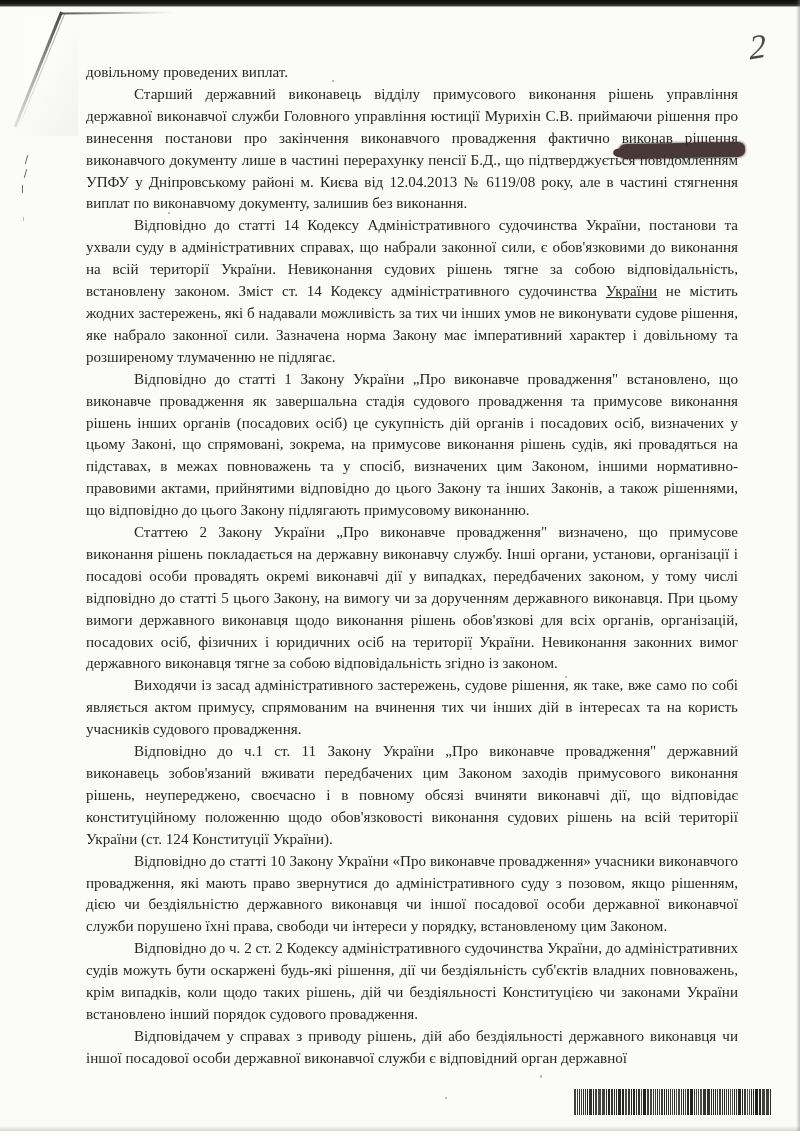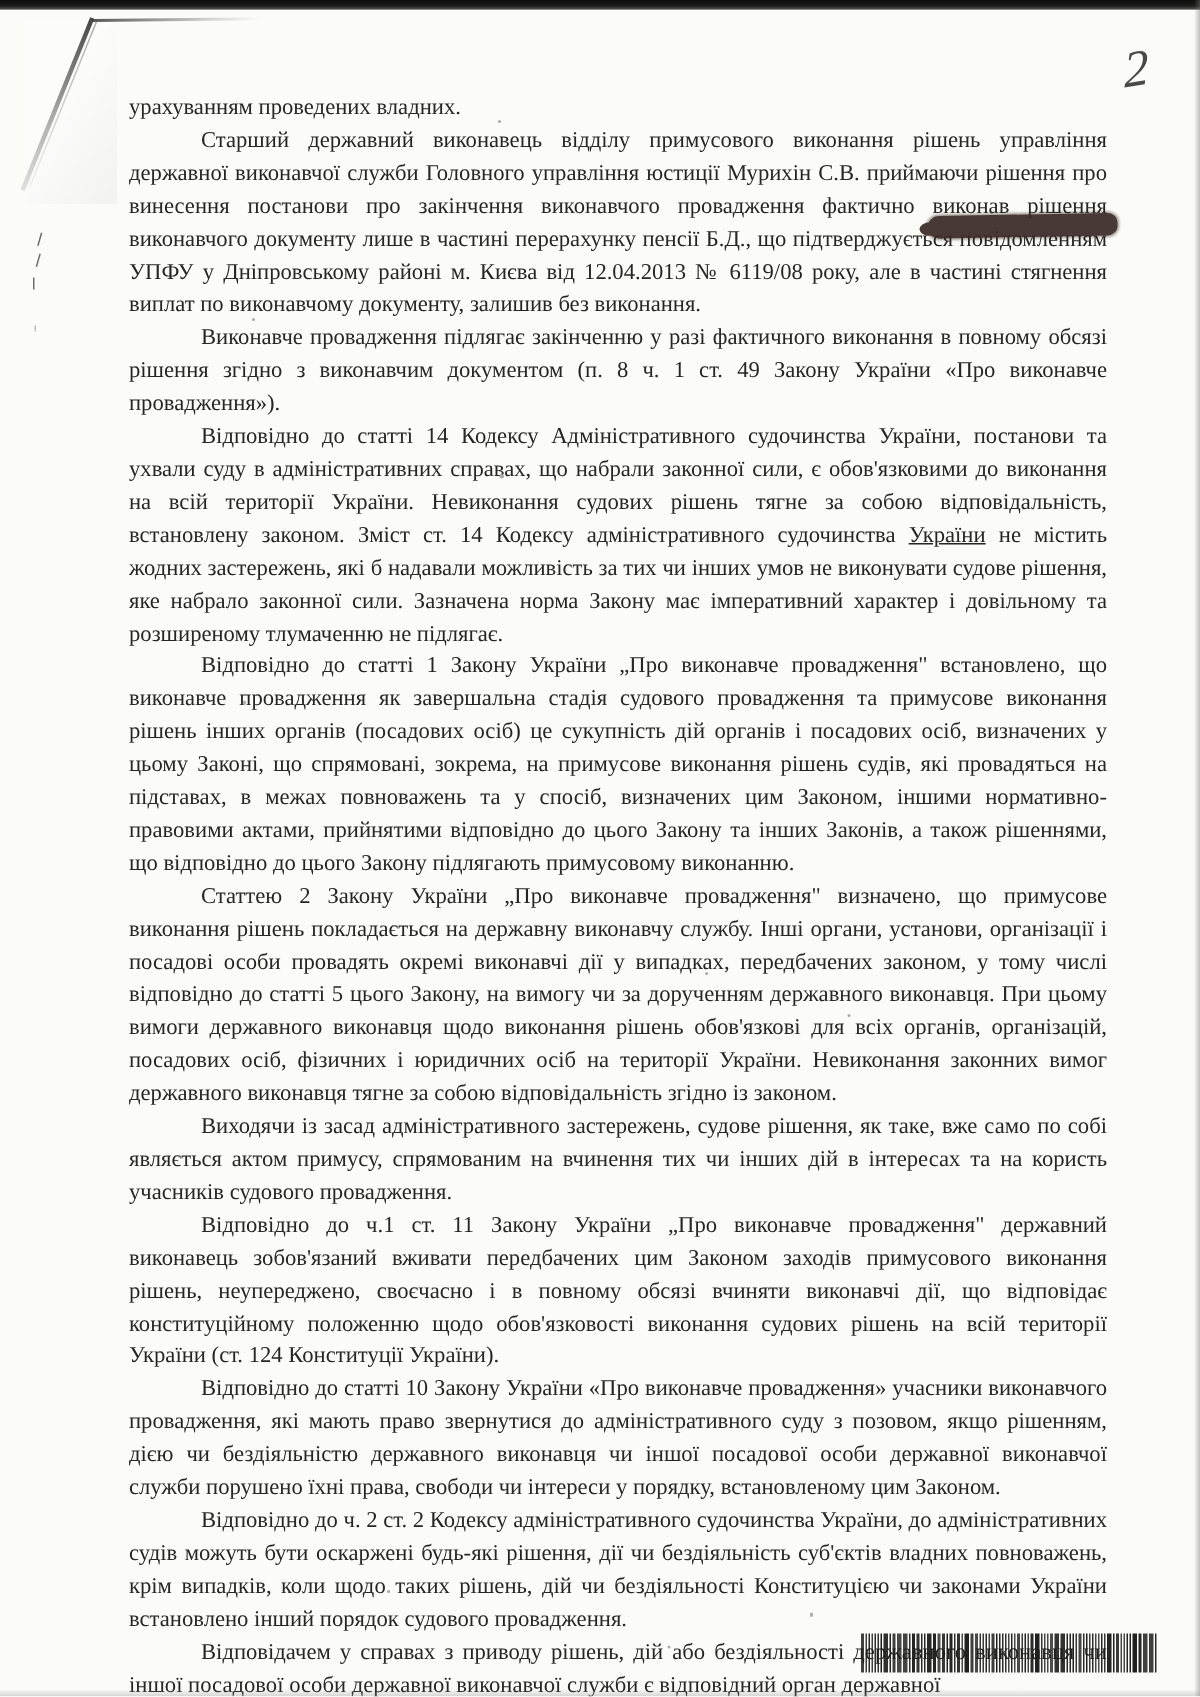--- a/index.html
+++ b/index.html
@@ -192,23 +192,22 @@
   <div class="margin-ticks">
     <i class="t1"></i>
       <i class="t2"></i>
       <i class="t3"></i>
       <i class="t4"></i>
   </div>
 
   <div class="page-number">2</div>
 
   <div class="doc-body" id="doc-body">
-      <p>урахуванням проведених владних.</p>
+      <p>довільному проведених виплат.</p>
       <p class="indent">Старший державний виконавець відділу примусового виконання рішень управління державної виконавчої служби Головного управління юстиції Мурихін С.В. приймаючи рішення про винесення постанови про закінчення виконавчого провадження фактично виконав рішення виконавчого документу лише в частині перерахунку пенсії  Б.Д., що підтверджується повідомленням УПФУ у Дніпровському районі м. Києва від 12.04.2013 № 6119/08 року, але в частині стягнення виплат по виконавчому документу, залишив без виконання.</p>
-      <p class="indent">Виконавче провадження підлягає закінченню у разі фактичного виконання в повному обсязі рішення згідно з виконавчим документом (п. 8 ч. 1 ст. 49 Закону України «Про виконавче провадження»).</p>
       <p class="indent"><span>Відповідно до   статті 14 Кодексу Адміністративного судочинства України, постанови та ухвали суду в адміністративних справах, що набрали законної сили, є обов'язковими до виконання на всій території України. Невиконання судових рішень тягне за собою відповідальність, встановлену законом.     Зміст    ст. 14 Кодексу адміністративного судочинства </span><span class="u">України</span><span>  не містить жодних застережень, які б надавали можливість за тих чи інших умов не виконувати судове рішення, яке набрало законної сили. Зазначена норма Закону має імперативний характер і довільному та розширеному тлумаченню не підлягає.</span></p>
       <p class="indent">Відповідно до статті 1 Закону України „Про виконавче провадження"     встановлено, що виконавче провадження як завершальна стадія судового провадження та примусове виконання рішень інших органів (посадових осіб)       це сукупність дій органів і посадових осіб, визначених у цьому Законі, що спрямовані, зокрема, на примусове виконання рішень судів, які провадяться на підставах, в межах повноважень та у спосіб, визначених цим Законом, іншими нормативно-правовими актами, прийнятими відповідно до цього  Закону та інших Законів, а також рішеннями, що відповідно до цього     Закону        підлягають примусовому виконанню.</p>
       <p class="indent">Статтею 2 Закону України „Про виконавче провадження" визначено, що примусове виконання рішень покладається на державну виконавчу службу. Інші органи, установи, організації і посадові особи провадять окремі виконавчі дії у випадках, передбачених законом, у тому числі відповідно до статті 5 цього Закону, на вимогу чи за дорученням державного виконавця. При цьому вимоги державного виконавця щодо виконання рішень обов'язкові для всіх органів, організацій, посадових осіб, фізичних і юридичних осіб на території України. Невиконання законних вимог державного виконавця тягне за собою відповідальність згідно із законом.</p>
       <p class="indent">Виходячи із засад адміністративного застережень, судове рішення, як таке, вже само по собі являється актом примусу, спрямованим на вчинення тих чи інших дій в інтересах та на користь учасників судового провадження.</p>
       <p class="indent">Відповідно до ч.1 ст. 11 Закону України „Про виконавче провадження" державний виконавець зобов'язаний вживати передбачених цим Законом заходів примусового виконання рішень, неупереджено, своєчасно і в повному обсязі вчиняти виконавчі дії, що відповідає конституційному положенню щодо обов'язковості виконання судових рішень на всій території України (ст. 124 Конституції України).</p>
       <p class="indent">Відповідно до   статті 10 Закону України «Про виконавче провадження» учасники виконавчого провадження, які мають право звернутися до адміністративного суду з позовом, якщо рішенням, дією чи бездіяльністю державного виконавця чи іншої посадової особи державної виконавчої служби порушено їхні права, свободи чи інтереси у порядку, встановленому цим Законом.</p>
       <p class="indent">Відповідно до ч. 2 ст. 2 Кодексу адміністративного судочинства України, до адміністративних судів можуть бути оскаржені будь-які рішення, дії чи бездіяльність суб'єктів владних повноважень, крім випадків, коли щодо таких рішень, дій чи бездіяльності Конституцією чи законами України встановлено інший порядок судового провадження.</p>
       <p class="indent">Відповідачем у справах з приводу рішень, дій або бездіяльності державного виконавця чи іншої посадової особи державної виконавчої служби є відповідний орган державної</p>
     </div>
 

